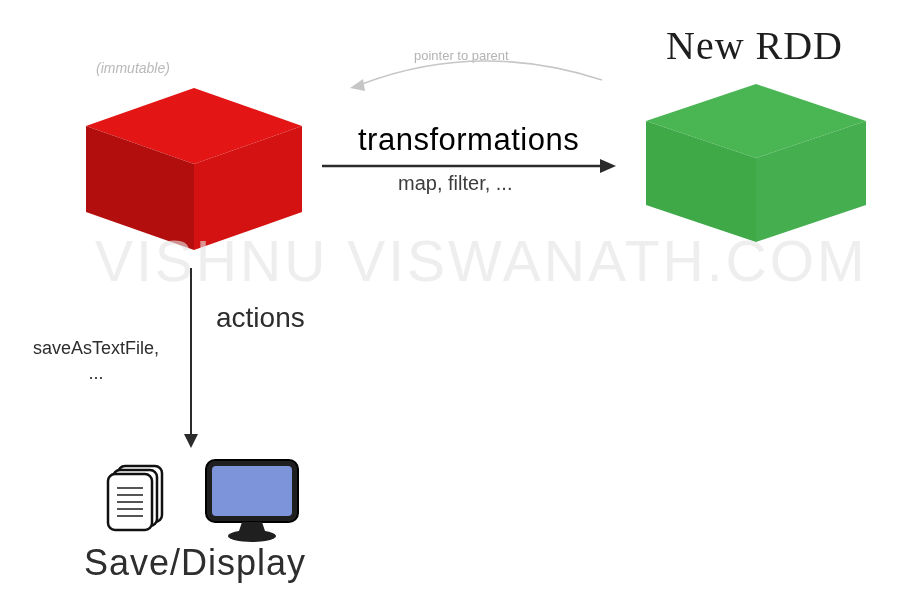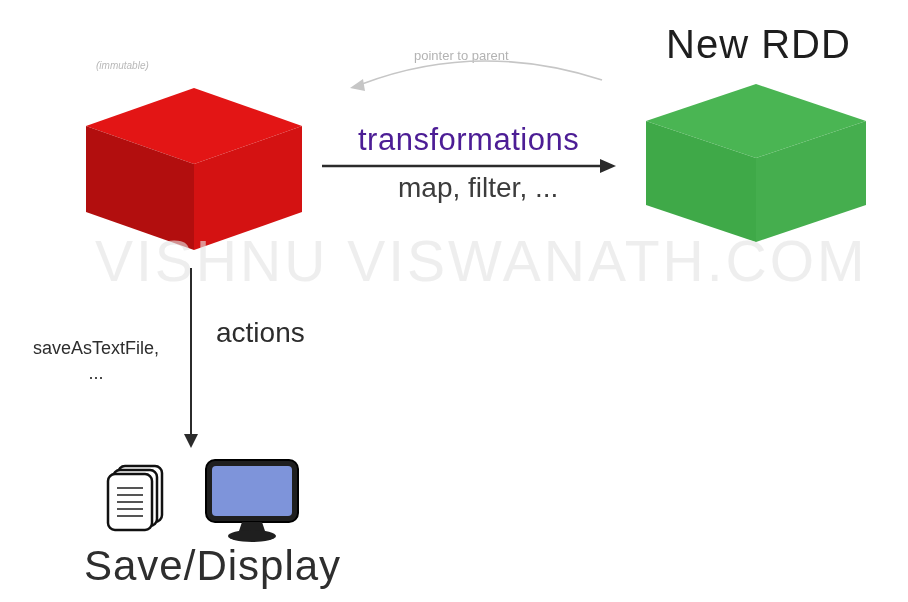--- a/index.html
+++ b/index.html
@@ -15,53 +15,54 @@
   }
   .abs { position: absolute; white-space: nowrap; }
 
   .rdd-title {
     left: 88px; top: 16px;
     font-size: 40px; color: #1e1e1e;
     letter-spacing: 1px;
   }
   .rdd-subtitle {
     left: 96px; top: 60px;
-    font-size: 10px; font-style: italic; color: #b9b9b9;
+    font-size: 14px; font-style: italic; color: #b9b9b9;
   }
   .new-rdd-title {
     left: 666px; top: 22px;
     font-size: 40px; color: #1e1e1e;
     letter-spacing: 1px;
+    font-family: Liberation Serif, serif;
   }
   .pointer-label {
     left: 414px; top: 48px;
     font-size: 13px; color: #b3b3b3;
   }
   .transformations-label {
     left: 358px; top: 122px;
-    font-size: 31px; color: #4c1d95;
+    font-size: 31px; color: #000000;
     letter-spacing: 0.5px;
   }
   .transformations-examples {
     left: 398px; top: 172px;
-    font-size: 28px; color: #3c3c3c;
+    font-size: 20px; color: #3c3c3c;
   }
   .actions-label {
     left: 216px; top: 302px;
-    font-size: 28px; color: #2d2d2d; margin-top: 15px;
+    font-size: 28px; color: #2d2d2d;
   }
   .actions-examples {
     left: 8px; top: 336px; width: 176px;
     font-size: 18px; color: #2e2e2e;
     text-align: center; line-height: 25px;
     white-space: normal;
   }
   .output-label {
     left: 84px; top: 542px;
-    font-size: 42px; color: #2e2e2e;
+    font-size: 36px; color: #2e2e2e;
     letter-spacing: 1px;
   }
   .watermark {
     left: 95px; top: 228px;
     font-size: 57px;
     letter-spacing: 3px;
     color: rgba(228, 228, 228, 0.62);
     z-index: 5;
     pointer-events: none;
   }

